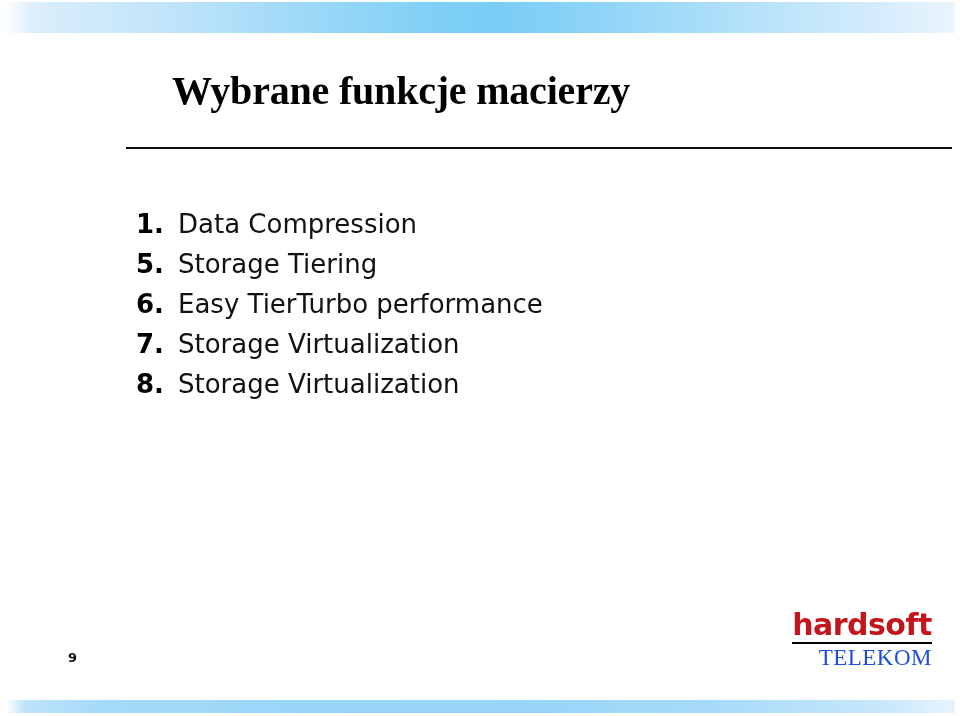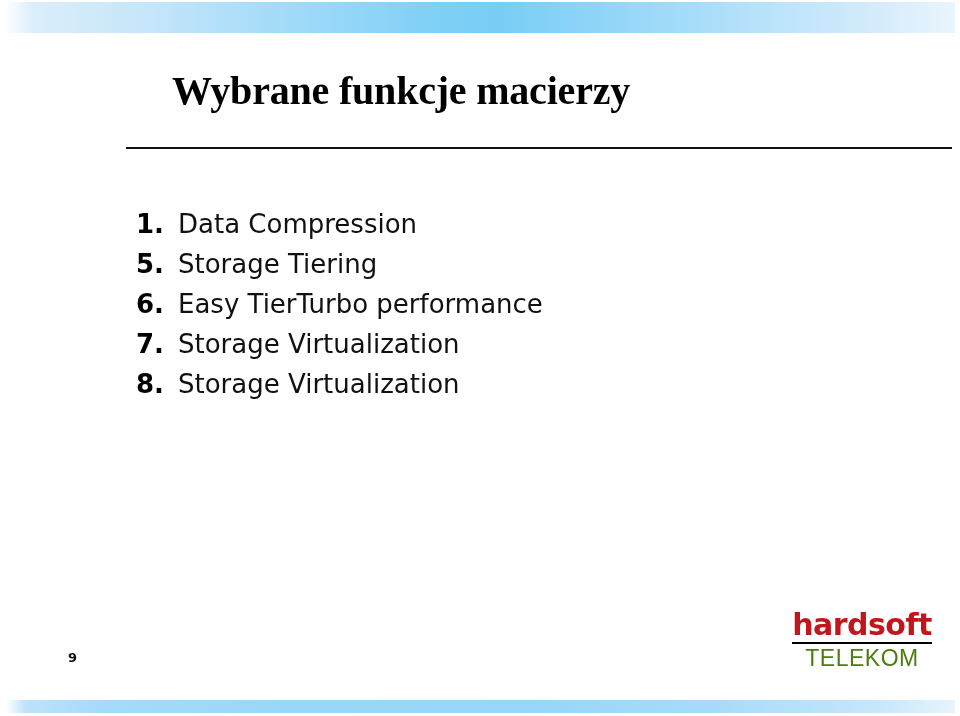--- a/index.html
+++ b/index.html
@@ -128,26 +128,27 @@
   }
 
   .logo-rule {
     width: 140px;
     height: 0;
     border-top: 2px solid #000000;
     margin: 2px 0 1px 0;
   }
 
   .logo-sub {
-    font-family: Liberation Sans, sans-serif;
+    font-family: Liberation Serif, serif;
     font-size: 23px;
     font-weight: normal;
-    color: #4d7c0f;
+    color: #1d4ed8;
     line-height: 26px;
     letter-spacing: 0.5px;
+    text-align: right;
   }
 
   
   .bottom-bar {
     position: absolute;
     left: 6px;
     top: 700px;
     width: 949px;
     height: 13px;
     background: linear-gradient(to right,

